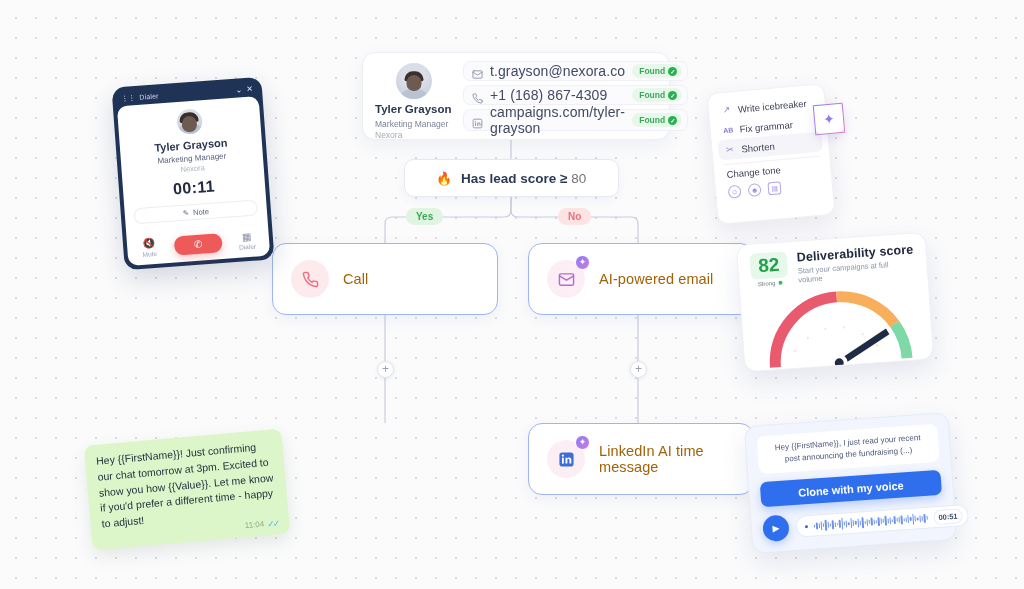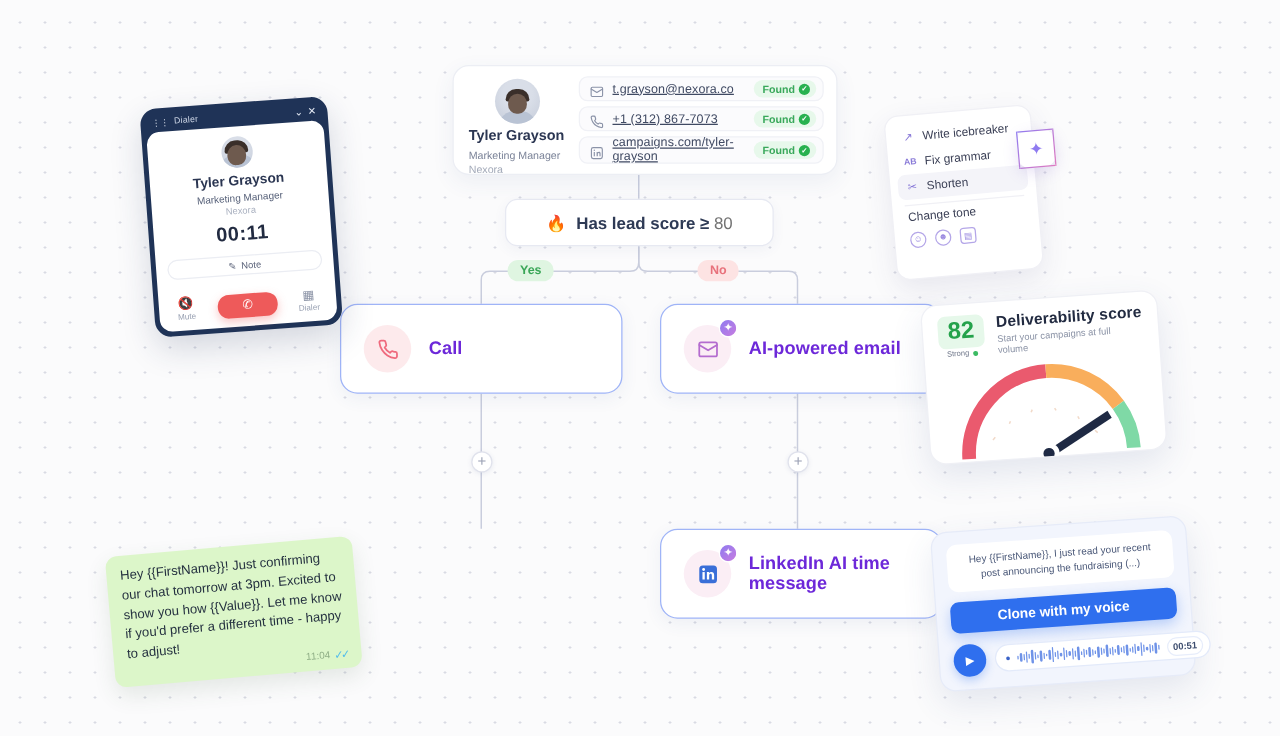--- a/index.html
+++ b/index.html
@@ -30,22 +30,22 @@
     border: 1.6px solid #9fb4f7;
     border-radius: 14px;
     display: flex;
     align-items: center;
     gap: 14px;
     padding: 0 18px;
     box-shadow: 0 4px 14px rgba(60,80,140,.07);
   }
   .node .node-label {
     font-size: 14.5px;
-    font-weight: 700;
-    color: #6d28d9;
+    font-weight: 400;
+    color: #a16207;
     letter-spacing: .1px;
   }
   .ic-wrap {
     position: relative;
     width: 38px; height: 38px;
     border-radius: 50%;
     display: flex; align-items: center; justify-content: center;
     flex: 0 0 auto;
   }
   .ai-badge {
@@ -141,21 +141,21 @@
   .contact-row {
     height: 22px;
     background: #fbfbfd;
     border: 1px solid #f0f1f6;
     border-radius: 7px;
     display: flex; align-items: center;
     padding: 0 5px 0 8px;
     gap: 7px;
   }
   .contact-row .cr-ic { width: 11px; height: 11px; flex: 0 0 auto; color: #8b93a8; }
-  .contact-row .cr-val { font-size: 10px; color: #404a63; flex: 1; letter-spacing: .1px; text-decoration: underline; }
+  .contact-row .cr-val { font-size: 14px; color: #404a63; flex: 1; letter-spacing: .1px; }
   .found-pill {
     display: flex; align-items: center; gap: 3px;
     background: #e7f8eb; color: #39a85b;
     font-size: 8.5px; font-weight: 600;
     border-radius: 8px; padding: 2px 5px 2px 7px;
   }
   .found-pill .tick {
     width: 9px; height: 9px; border-radius: 50%;
     background: #28b14f; color: #fff; font-size: 6px;
     display: flex; align-items: center; justify-content: center;
@@ -434,21 +434,21 @@
             <span class="tick">✓</span>
           </span>
       </div>
 
       <div class="contact-row">
         <span class="cr-ic">
           <svg width="11" height="11" viewBox="0 0 24 24" fill="none" stroke="currentColor" stroke-width="2" stroke-linecap="round" stroke-linejoin="round">
               <path d="M22 16.9v3a2 2 0 0 1-2.2 2 19.8 19.8 0 0 1-8.6-3.1 19.5 19.5 0 0 1-6-6A19.8 19.8 0 0 1 2.1 4.2 2 2 0 0 1 4.1 2h3a2 2 0 0 1 2 1.7c.1 1 .4 1.9.7 2.8a2 2 0 0 1-.5 2.1L8.1 9.9a16 16 0 0 0 6 6l1.3-1.3a2 2 0 0 1 2.1-.4c.9.3 1.8.6 2.8.7a2 2 0 0 1 1.7 2z"></path>
             </svg>
         </span>
-        <span class="cr-val">+1 (312) 867-7073</span>
+        <span class="cr-val">+1 (168) 867-4309</span>
         <span class="found-pill">
             <span>Found</span>
             <span class="tick">✓</span>
           </span>
       </div>
 
       <div class="contact-row">
         <span class="cr-ic">
           <svg width="11" height="11" viewBox="0 0 24 24" fill="none" stroke="currentColor" stroke-width="2">
               <rect x="2.5" y="2.5" width="19" height="19" rx="3"></rect>

